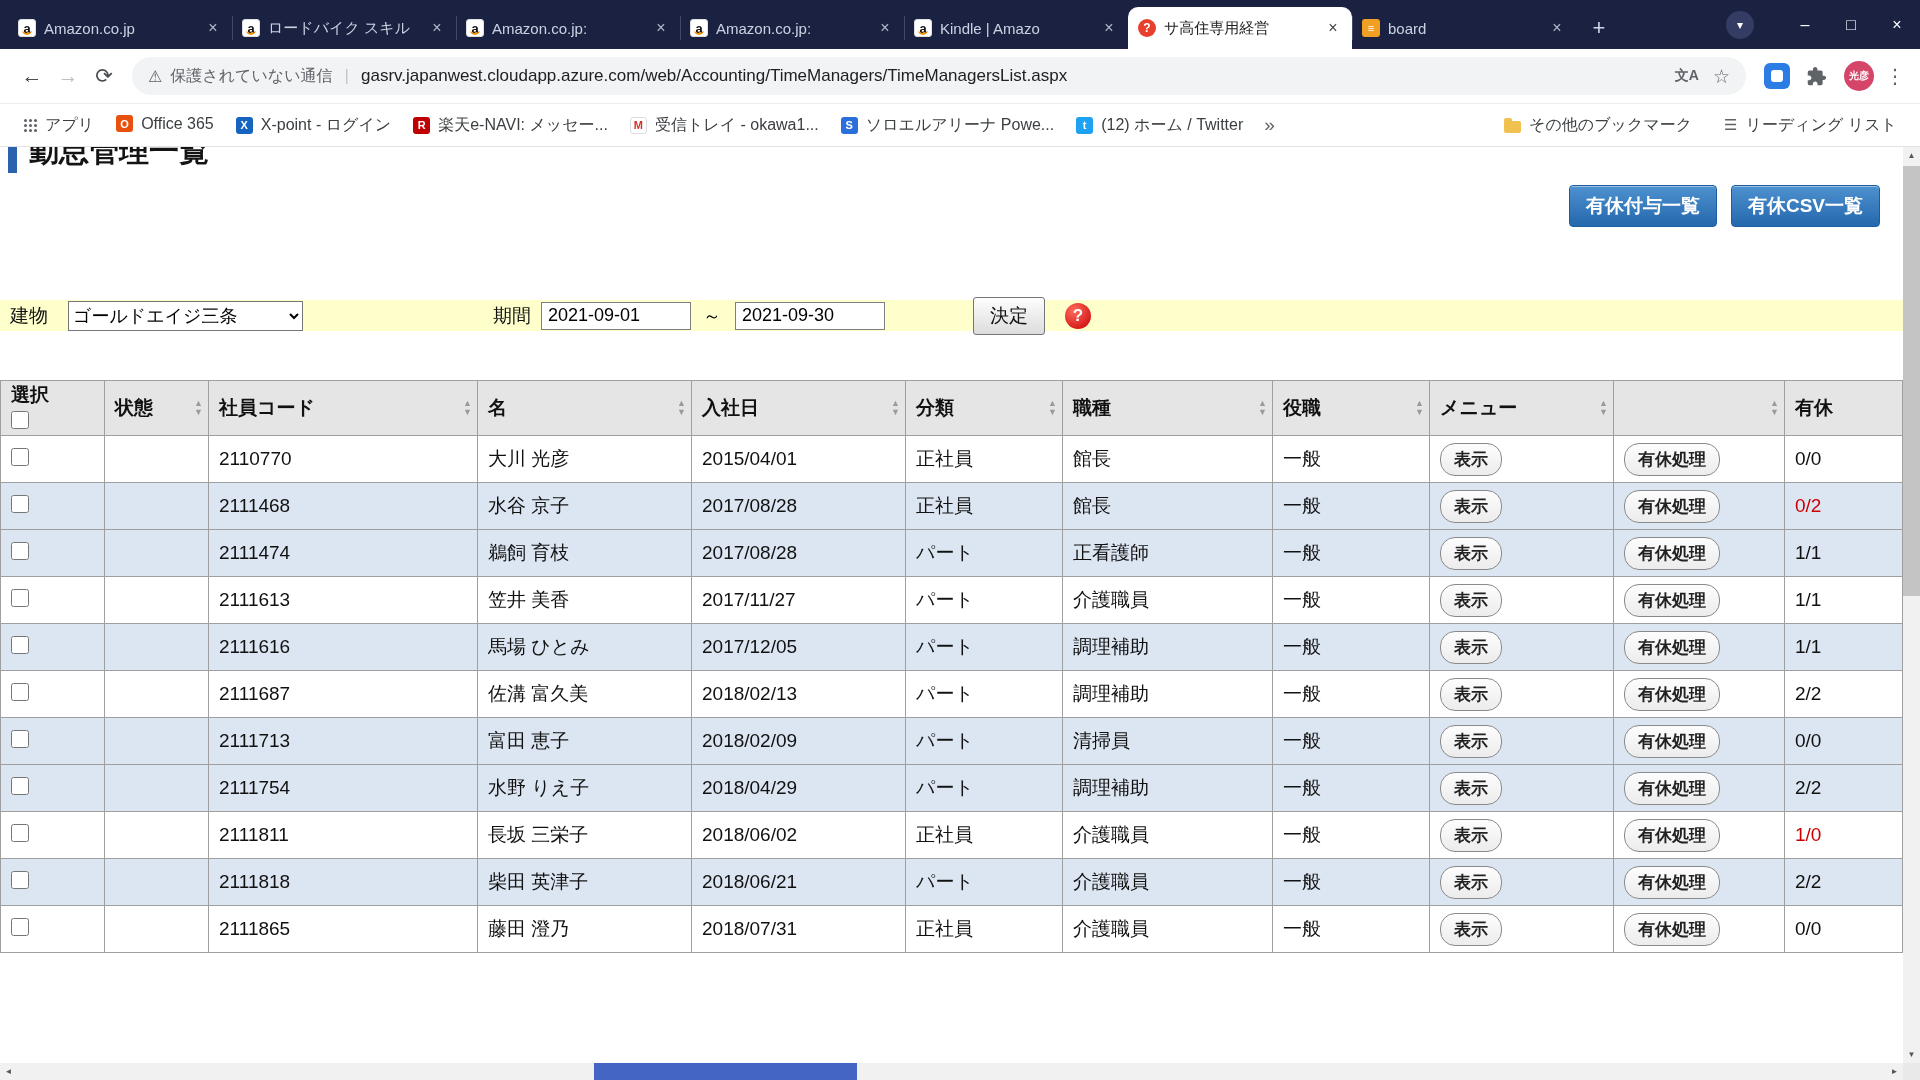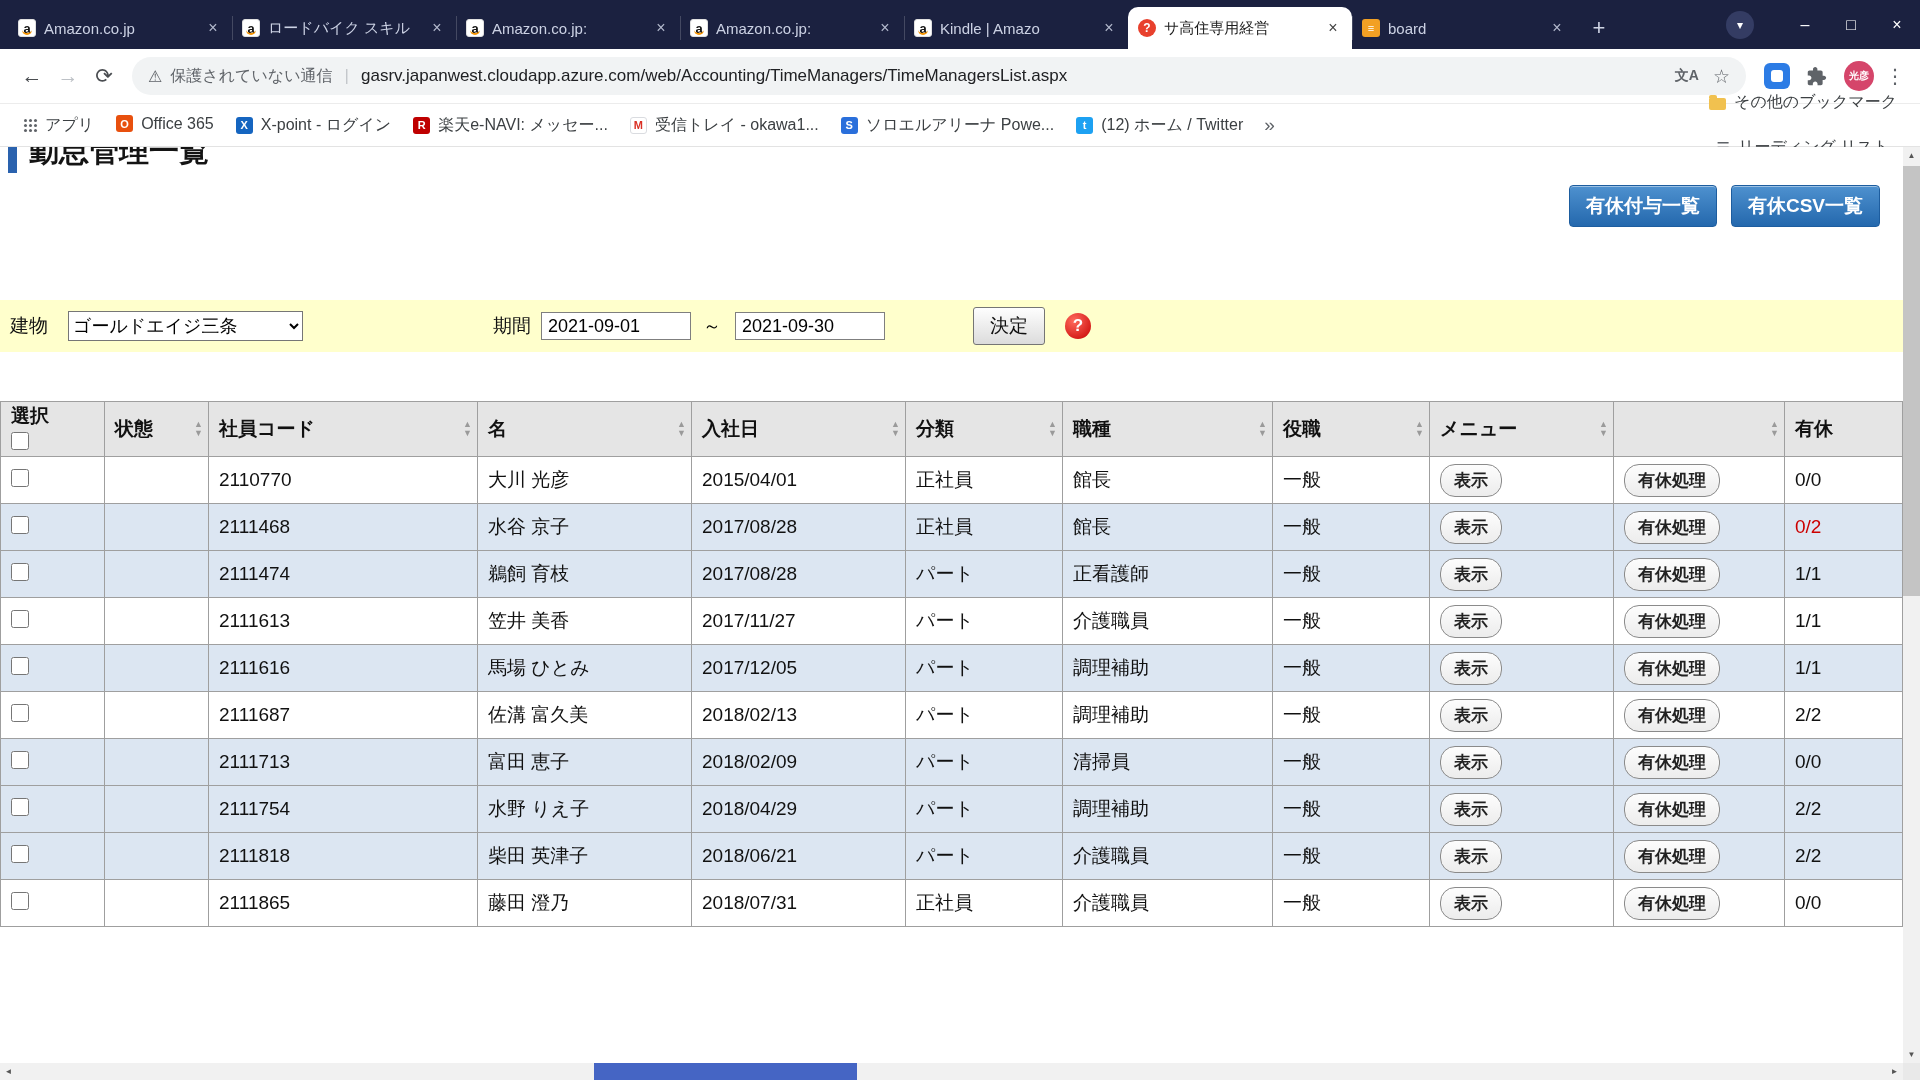--- a/index.html
+++ b/index.html
@@ -43,34 +43,34 @@
   .kebab { font-size: 20px; color: #5f6368; width: 22px; text-align: center; flex: 0 0 22px; }
 
   
   .bookmarksbar { height: 43px; background: #fff; display: flex; align-items: center; padding: 0 14px; gap: 4px; flex: 0 0 43px; border-bottom: 1px solid #e3e3e3; }
   .bm-item { display: flex; align-items: center; gap: 8px; font-size: 16px; color: #3c4043; padding: 5px 9px; border-radius: 14px; white-space: nowrap; }
   .bm-ico { width: 17px; height: 17px; border-radius: 3px; display: flex; align-items: center; justify-content: center; font-size: 11px; font-weight: bold; color: #fff; flex: 0 0 17px; }
   .apps-grid { width: 14px; height: 14px; position: relative; flex: 0 0 14px; }
   .apps-grid::before { content: ""; position: absolute; left: 1px; top: 1px; width: 3px; height: 3px; border-radius: 50%; background: #5f6368;
     box-shadow: 5px 0 0 #5f6368, 10px 0 0 #5f6368, 0 5px 0 #5f6368, 5px 5px 0 #5f6368, 10px 5px 0 #5f6368, 0 10px 0 #5f6368, 5px 10px 0 #5f6368, 10px 10px 0 #5f6368; }
   .bm-chevron { font-size: 19px; color: #5f6368; padding: 0 8px; }
-  .bm-right { margin-left: auto; display: flex; align-items: center; gap: 14px; flex-direction: column; }
+  .bm-right { margin-left: auto; display: flex; align-items: center; gap: 14px; }
   .folder-icon { width: 17px; height: 12px; background: #f1c14f; border-radius: 1px 2px 2px 2px; position: relative; margin-top: 3px; flex: 0 0 17px; }
   .folder-icon::before { content: ""; position: absolute; top: -3px; left: 0; width: 8px; height: 3px; background: #f1c14f; border-radius: 2px 2px 0 0; }
   .reading-icon { color: #5f6368; font-size: 15px; }
 
   
   .content { position: relative; flex: 1; background: #fff; overflow: hidden; }
   .heading-clip { height: 26px; overflow: hidden; }
   .page-h1 { display: inline-block; margin: -20px 0 0 8px; font-size: 30px; font-weight: bold; color: #141414;
     border-left: 9px solid var(--accent, #2a62ae); border-bottom: 7px solid var(--accent, #2a62ae); padding: 2px 16px 2px 12px; }
   .top-actions { display: flex; justify-content: flex-end; gap: 14px; margin: 12px 40px 0 0; height: 42px; }
   .blue-btn { background: linear-gradient(180deg, #4e91cf, #2468ad); color: #fff; font-weight: bold; font-size: 19px; font-family: inherit;
     border: 1px solid #1d5d9f; border-radius: 4px; padding: 0 16px; box-shadow: inset 0 1px 0 rgba(255,255,255,.45); }
-  .filter-bar { margin-top: 73px; height: 52px; background: var(--filter_bar, #ffffcc); display: flex; align-items: center; width: 1903px; }
+  .filter-bar { margin-top: 73px; height: 31px; background: var(--filter_bar, #ffffcc); display: flex; align-items: center; width: 1903px; }
   .filter-label { font-size: 19px; color: #111; white-space: nowrap; }
   .building-label { margin-left: 10px; }
   .building-select { margin-left: 20px; width: 235px; height: 30px; font-size: 18px; font-family: inherit; border: 1px solid #767676; background: #fff; }
   .period-label { margin-left: 190px; }
   .date-input { margin-left: 10px; width: 150px; height: 28px; font-size: 18px; font-family: inherit; border: 1px solid #7f7f7f; padding: 0 6px; background: #fff; }
   .tilde { font-size: 18px; margin: 0 4px 0 12px; }
   .submit-btn { margin-left: 88px; font-size: 19px; font-family: Liberation Serif, serif; padding: 5px 16px; border: 1px solid #757575; border-radius: 3px;
     background: linear-gradient(180deg, #fefefe, #dcdcdc); color: #111; }
   .help-badge { margin-left: 20px; width: 26px; height: 26px; border-radius: 50%; background: radial-gradient(circle at 35% 30%, #ff6b5e, #c60000);
     color: #fff; font-weight: bold; font-size: 17px; display: flex; align-items: center; justify-content: center; }
@@ -394,20 +394,33 @@
             <td>2111754</td>
             <td>水野 りえ子</td>
             <td>2018/04/29</td>
             <td>パート</td>
             <td>調理補助</td>
             <td>一般</td>
             <td><button type="button" class="pill-btn">表示</button></td>
             <td><button type="button" class="pill-btn">有休処理</button></td>
             <td>2/2</td>
           </tr>
+          <tr>
+            <td><input type="checkbox" style=""></td>
+            <td></td>
+            <td>2111811</td>
+            <td>長坂 三栄子</td>
+            <td>2018/06/02</td>
+            <td>正社員</td>
+            <td>介護職員</td>
+            <td>一般</td>
+            <td><button type="button" class="pill-btn">表示</button></td>
+            <td><button type="button" class="pill-btn">有休処理</button></td>
+            <td class="leave-red">1/0</td>
+          </tr>
           <tr class="alt">
             <td><input type="checkbox" style=""></td>
             <td></td>
             <td>2111818</td>
             <td>柴田 英津子</td>
             <td>2018/06/21</td>
             <td>パート</td>
             <td>介護職員</td>
             <td>一般</td>
             <td><button type="button" class="pill-btn">表示</button></td>

